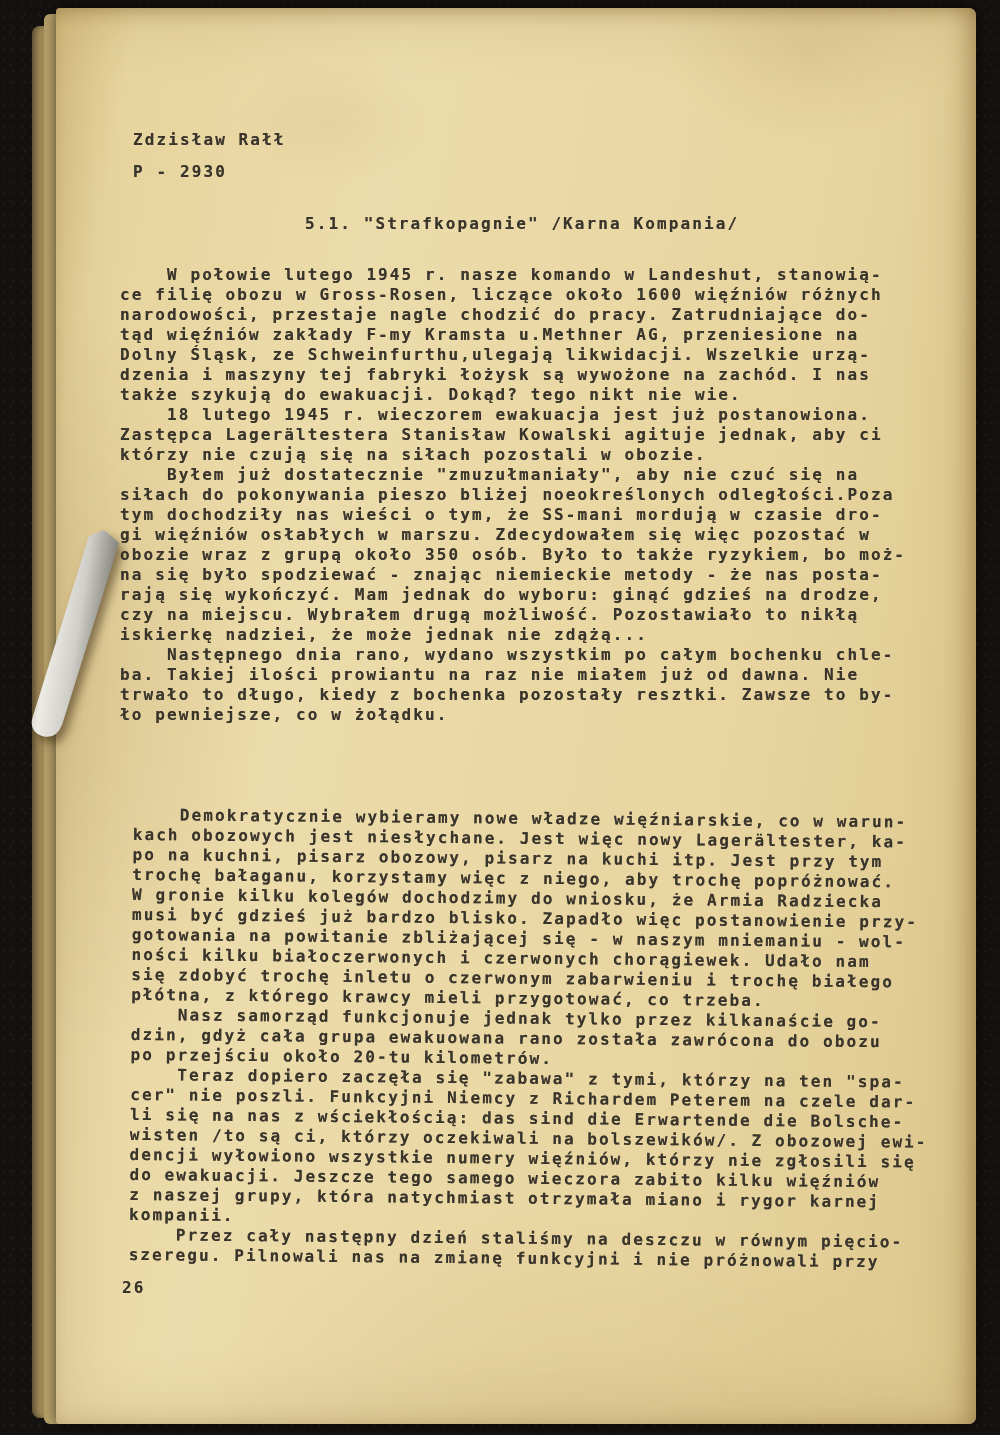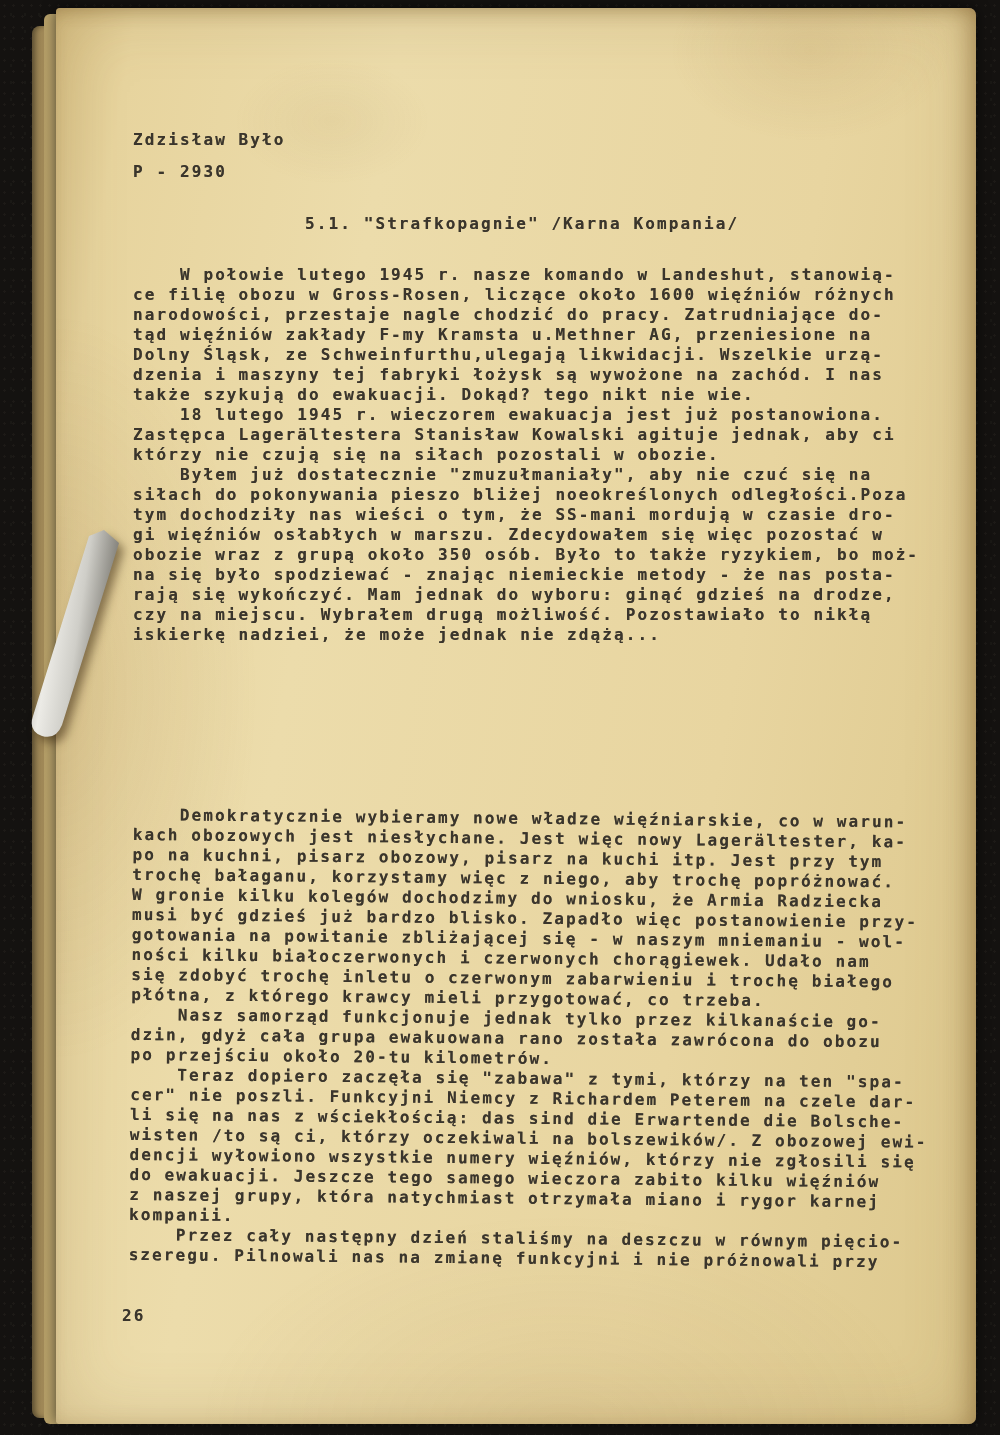--- a/index.html
+++ b/index.html
@@ -46,41 +46,41 @@
   }
   .typewriter{
     font-family:"DejaVu Sans Mono","Liberation Mono",monospace;
     font-size:16px;letter-spacing:2.1px;line-height:20px;
     font-weight:bold;color:#3a352c;
     text-shadow:0 0 .6px rgba(58,52,42,.55);
   }
   .header-block{position:absolute;left:77px;top:116px;}
   .header-block .line{white-space:pre;line-height:32px;}
   .title-line{position:absolute;left:249px;top:206px;white-space:pre;}
-  .body-upper{position:absolute;left:77px;top:257px;}
+  .body-upper{position:absolute;left:64px;top:257px;}
   .body-lower{position:absolute;left:77px;top:797px;transform:rotate(0.55deg);transform-origin:0 0;}
   .para{margin:0;white-space:pre;}
-  .page-num{position:absolute;left:66px;top:1270px;white-space:pre;margin-top:28px;}
+  .page-num{position:absolute;left:66px;top:1270px;white-space:pre;}
   .clip{
     position:absolute;left:26px;top:528px;z-index:6;
     filter:drop-shadow(5px 6px 5px rgba(45,28,5,.5));
   }
 </style>
 </head>
 <body>
 
 <div class="scene">
 
   <div class="stack1"></div>
   <div class="stack2"></div>
 
   <div class="page">
 
     <div class="header-block typewriter">
-      <div class="line">Zdzisław Było</div>
+      <div class="line">Zdzisław Rałł</div>
       <div class="line">P - 2930</div>
     </div>
 
     <div class="title-line typewriter">5.1. "Strafkopagnie" /Karna Kompania/</div>
 
     <div class="body-upper typewriter">
       <div class="para">    W połowie lutego 1945 r. nasze komando w Landeshut, stanowią-
 ce filię obozu w Gross-Rosen, liczące około 1600 więźniów różnych
 narodowości, przestaje nagle chodzić do pracy. Zatrudniające do-
 tąd więźniów zakłady F-my Kramsta u.Methner AG, przeniesione na
@@ -92,20 +92,24 @@
 którzy nie czują się na siłach pozostali w obozie.</div>
       <div class="para">    Byłem już dostatecznie "zmuzułmaniały", aby nie czuć się na
 siłach do pokonywania pieszo bliżej noeokreślonych odległości.Poza
 tym dochodziły nas wieści o tym, że SS-mani mordują w czasie dro-
 gi więźniów osłabłych w marszu. Zdecydowałem się więc pozostać w
 obozie wraz z grupą około 350 osób. Było to także ryzykiem, bo moż-
 na się było spodziewać - znając niemieckie metody - że nas posta-
 rają się wykończyć. Mam jednak do wyboru: ginąć gdzieś na drodze,
 czy na miejscu. Wybrałem drugą możliwość. Pozostawiało to nikłą
 iskierkę nadziei, że może jednak nie zdążą...</div>
+      <div class="para">    Następnego dnia rano, wydano wszystkim po całym bochenku chle-
+ba. Takiej ilości prowiantu na raz nie miałem już od dawna. Nie
+trwało to długo, kiedy z bochenka pozostały resztki. Zawsze to by-
+ło pewniejsze, co w żołądku.</div>
     </div>
 
     <div class="body-lower typewriter">
       <div class="para">    Demokratycznie wybieramy nowe władze więźniarskie, co w warun-
 kach obozowych jest niesłychane. Jest więc nowy Lagerältester, ka-
 po na kuchni, pisarz obozowy, pisarz na kuchi itp. Jest przy tym
 trochę bałaganu, korzystamy więc z niego, aby trochę popróżnować.
 W gronie kilku kolegów dochodzimy do wniosku, że Armia Radziecka
 musi być gdzieś już bardzo blisko. Zapadło więc postanowienie przy-
 gotowania na powitanie zbliżającej się - w naszym mniemaniu - wol-

